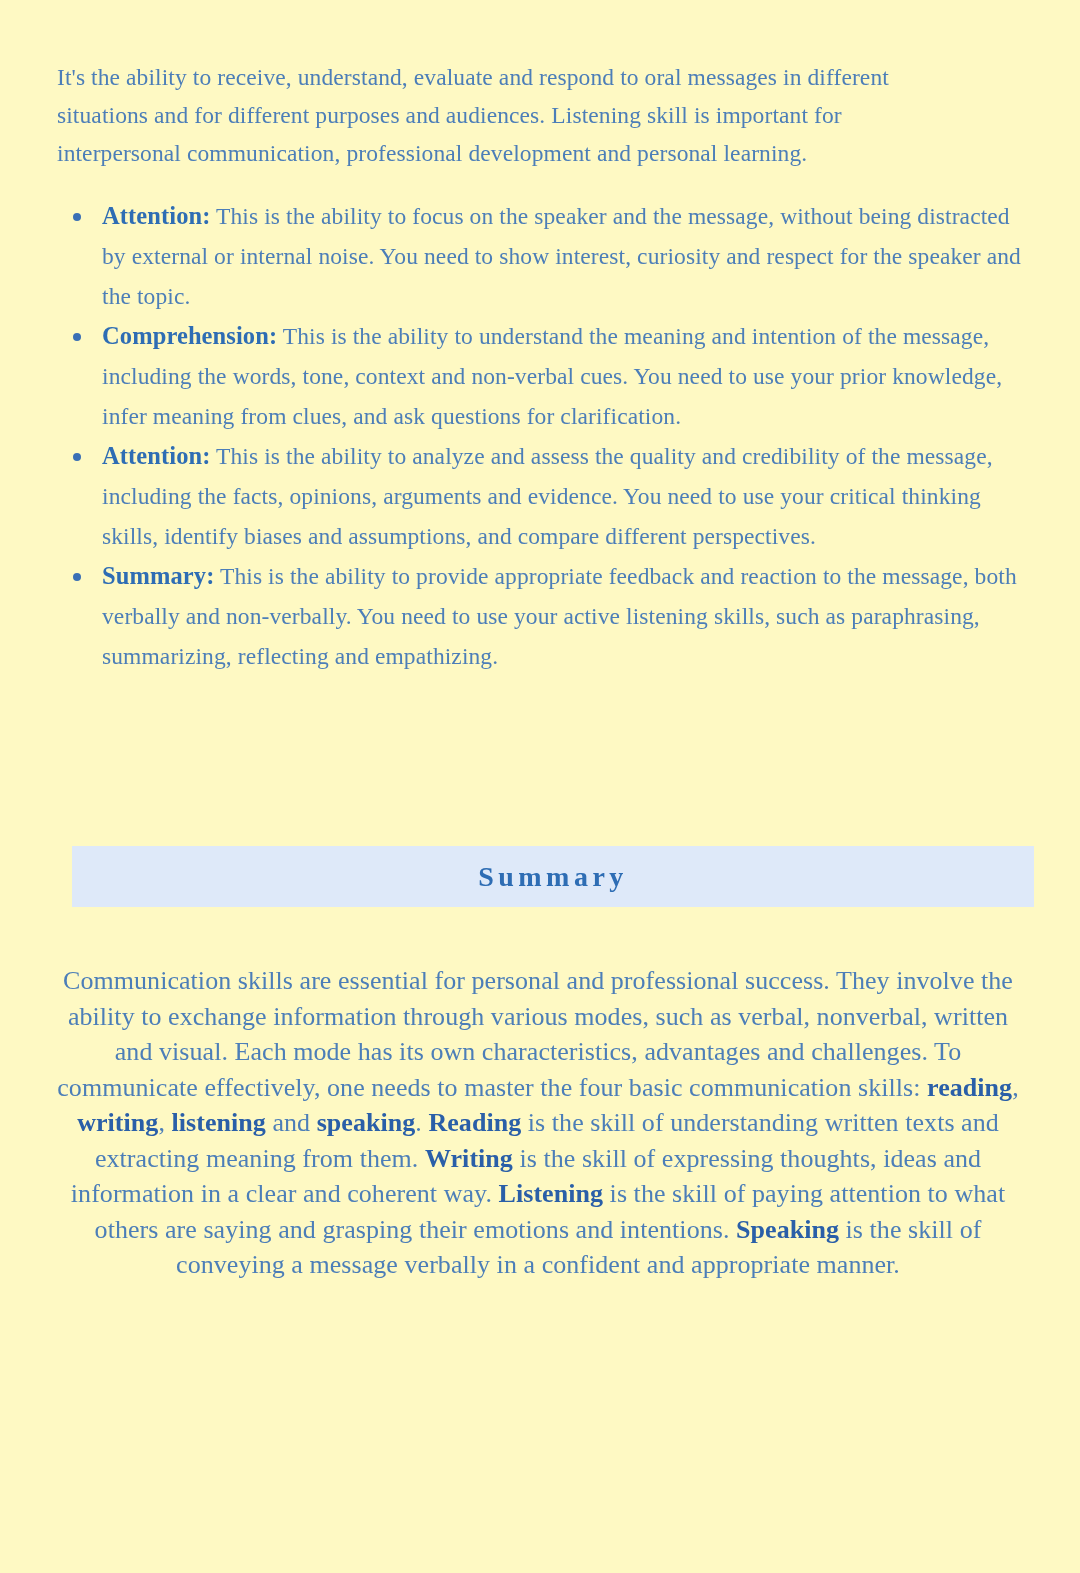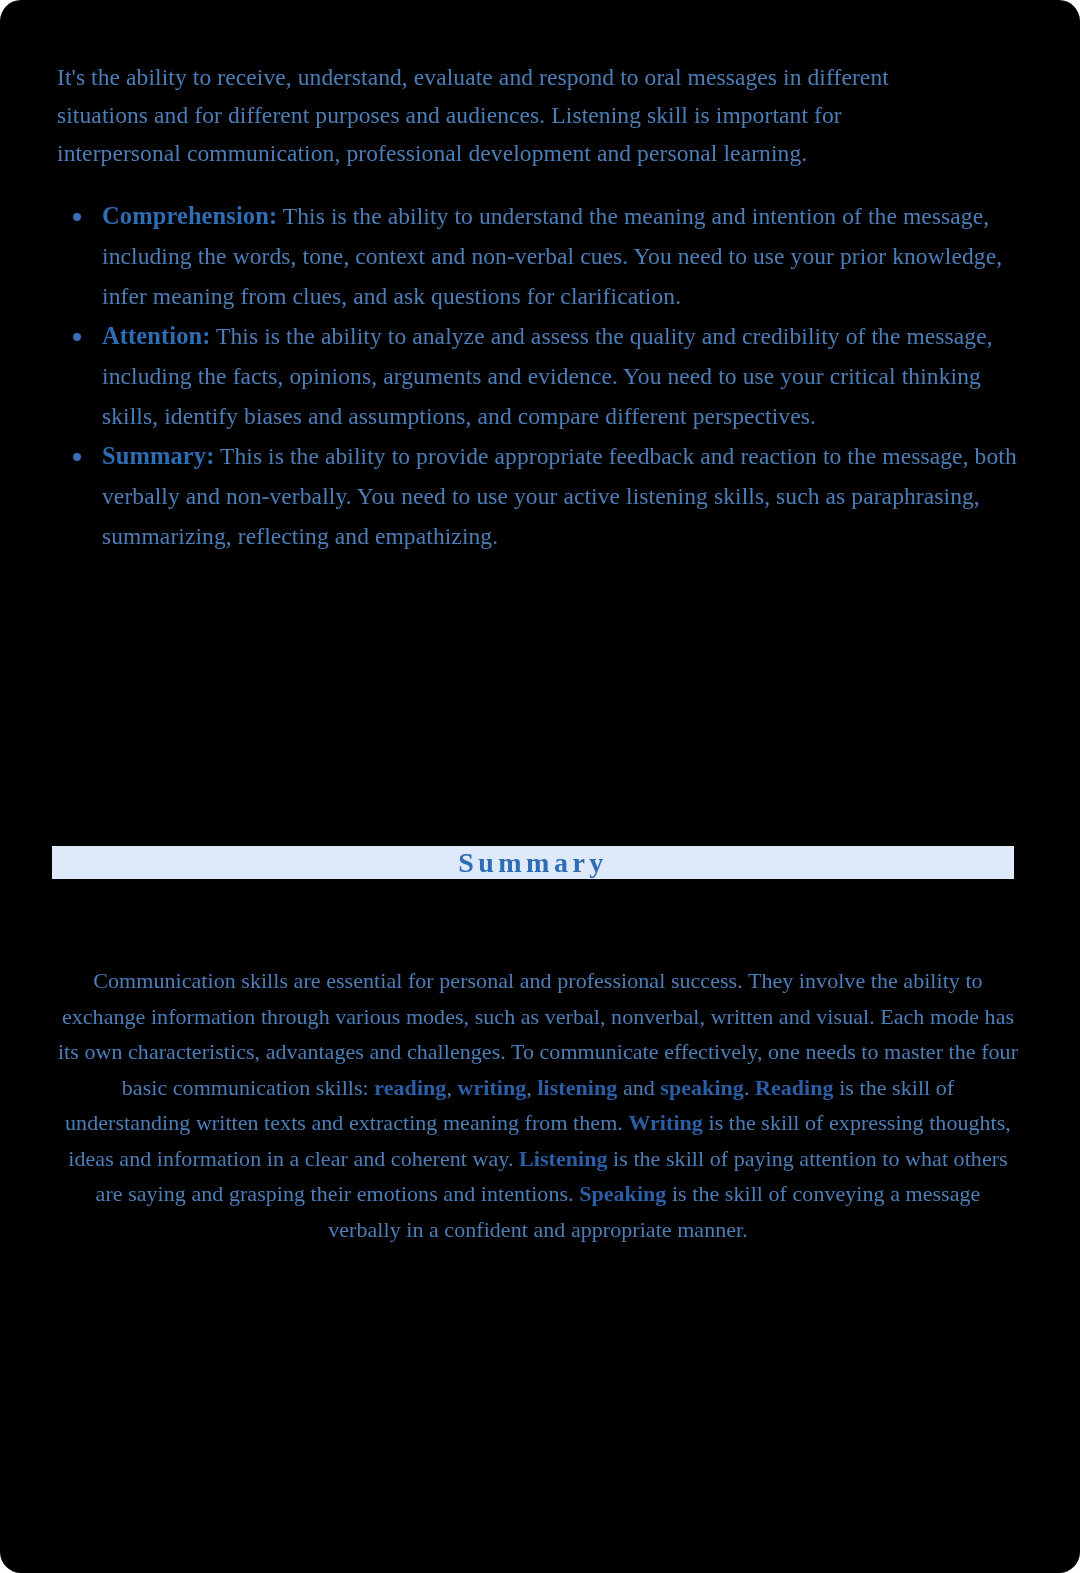--- a/index.html
+++ b/index.html
@@ -12,23 +12,22 @@
     height: 1573px;
     font-family: "Liberation Serif", "DejaVu Serif", serif;
     -webkit-font-smoothing: antialiased;
   }
 
   .page {
     position: relative;
     width: 1080px;
     height: 1573px;
     box-sizing: border-box;
-    background: #000000;
+    background: #fef9c3;
     overflow: hidden;
-    border-radius: 21px;
   }
 
   .content {
     position: absolute;
     left: 57px;
     top: 58px;
     width: 962px;
   }
 
   
@@ -76,65 +75,68 @@
     color: #4C7EB8;
   }
   .li-attention   { width: 930px; }
   .li-comprehension { width: 930px; font-family: Liberation Serif, serif; }
   .li-evaluation  { width: 930px; }
   .li-response    { width: 962px; }
 
   
   .summary-banner {
     position: absolute;
-    left: 52px;
+    left: 72px;
     top: 846px;
     width: 962px;
-    height: 33px;
+    height: 61px;
     background: #DEE9F9;
     display: flex;
     align-items: center;
     justify-content: center;
   }
   .summary-banner .summary-title {
     color: #2E6DB4;
     font-weight: bold;
     font-size: 28px;
     letter-spacing: 4.5px;
     line-height: 1;
   }
 
   
   .summary-body {
     position: absolute;
     left: 57px;
     top: 963px;
     width: 962px;
     color: #4C7EB8;
-    font-size: 22px;
+    font-size: 26px;
     line-height: 35.5px;
     text-align: center;
     letter-spacing: 0.05px;
   }
   .summary-body b {
     font-weight: bold;
     color: #2A5FA8;
   }
 </style>
 </head>
 <body>
 
 <div class="page">
 
   <div class="content">
 
     <p class="para p1">It's the ability to receive, understand, evaluate and respond to oral messages in different situations and for different purposes and audiences. Listening skill is important for interpersonal communication, professional development and personal learning.</p>
 
 
     <ul class="bullets">
+      <li class="li-attention">
+        <span class="dot"></span><span class="term">Attention:</span><span class="desc"> This is the ability to focus on the speaker and the message, without being distracted by external or internal noise. You need to show interest, curiosity and respect for the speaker and the topic.</span>
+      </li>
       <li class="li-comprehension">
         <span class="dot"></span><span class="term">Comprehension:</span><span class="desc"> This is the ability to understand the meaning and intention of the message, including the words, tone, context and non-verbal cues. You need to use your prior knowledge, infer meaning from clues, and ask questions for clarification.</span>
       </li>
       <li class="li-evaluation">
         <span class="dot"></span><span class="term">Attention:</span><span class="desc"> This is the ability to analyze and assess the quality and credibility of the message, including the facts, opinions, arguments and evidence. You need to use your critical thinking skills, identify biases and assumptions, and compare different perspectives.</span>
       </li>
       <li class="li-response">
         <span class="dot"></span><span class="term">Summary:</span><span class="desc"> This is the ability to provide appropriate feedback and reaction to the message, both verbally and non-verbally. You need to use your active listening skills, such as paraphrasing, summarizing, reflecting and empathizing.</span>
       </li>
     </ul>

